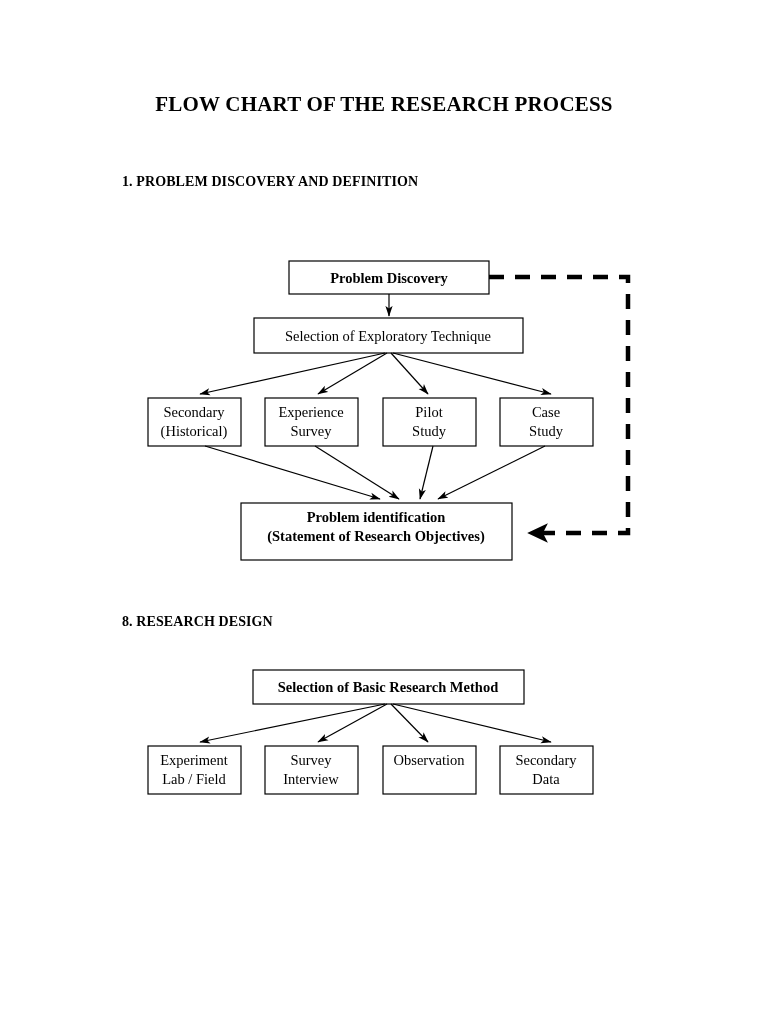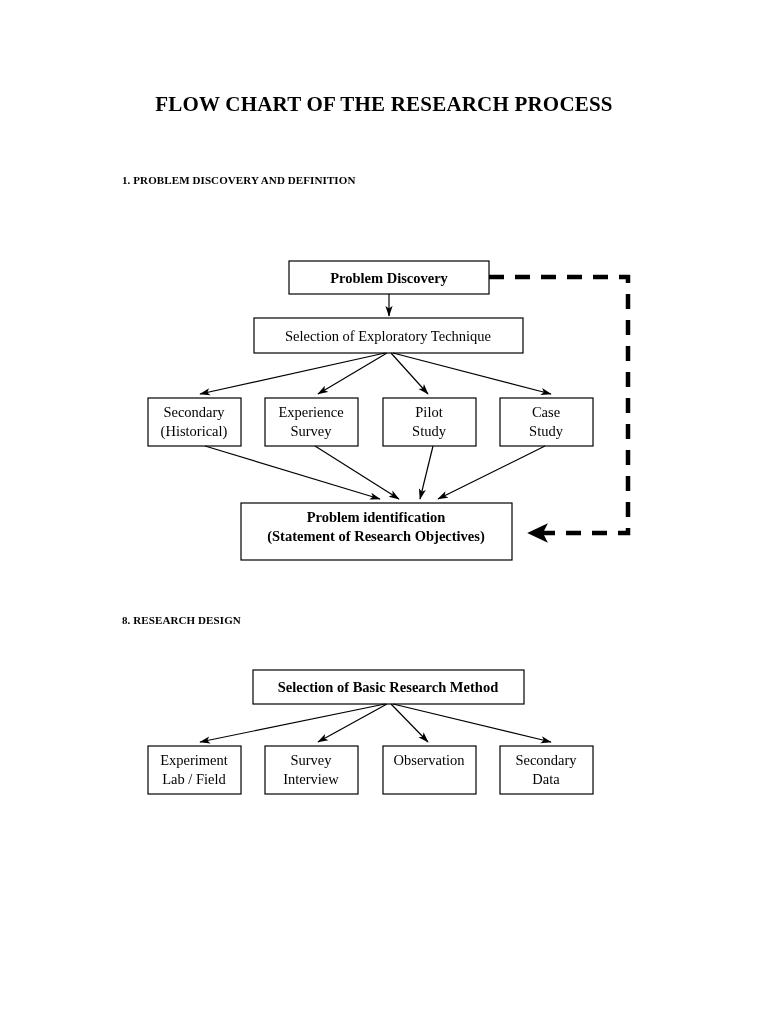--- a/index.html
+++ b/index.html
@@ -29,21 +29,21 @@
     width: 768px;
     text-align: center;
     font-size: 21px;
     font-weight: bold;
     letter-spacing: 0.2px;
     font-family: "Liberation Serif", "DejaVu Serif", serif;
   }
   .section-head {
     position: absolute;
     left: 122px;
-    font-size: 11px;
+    font-size: 14px;
     font-weight: bold;
     letter-spacing: 0.1px;
     font-family: "Liberation Serif", "DejaVu Serif", serif;
     white-space: nowrap;
   }
   #section-head-1 { top: 174px; }
   #section-head-2 { top: 614px; }
 
   svg.flow {
     position: absolute;

